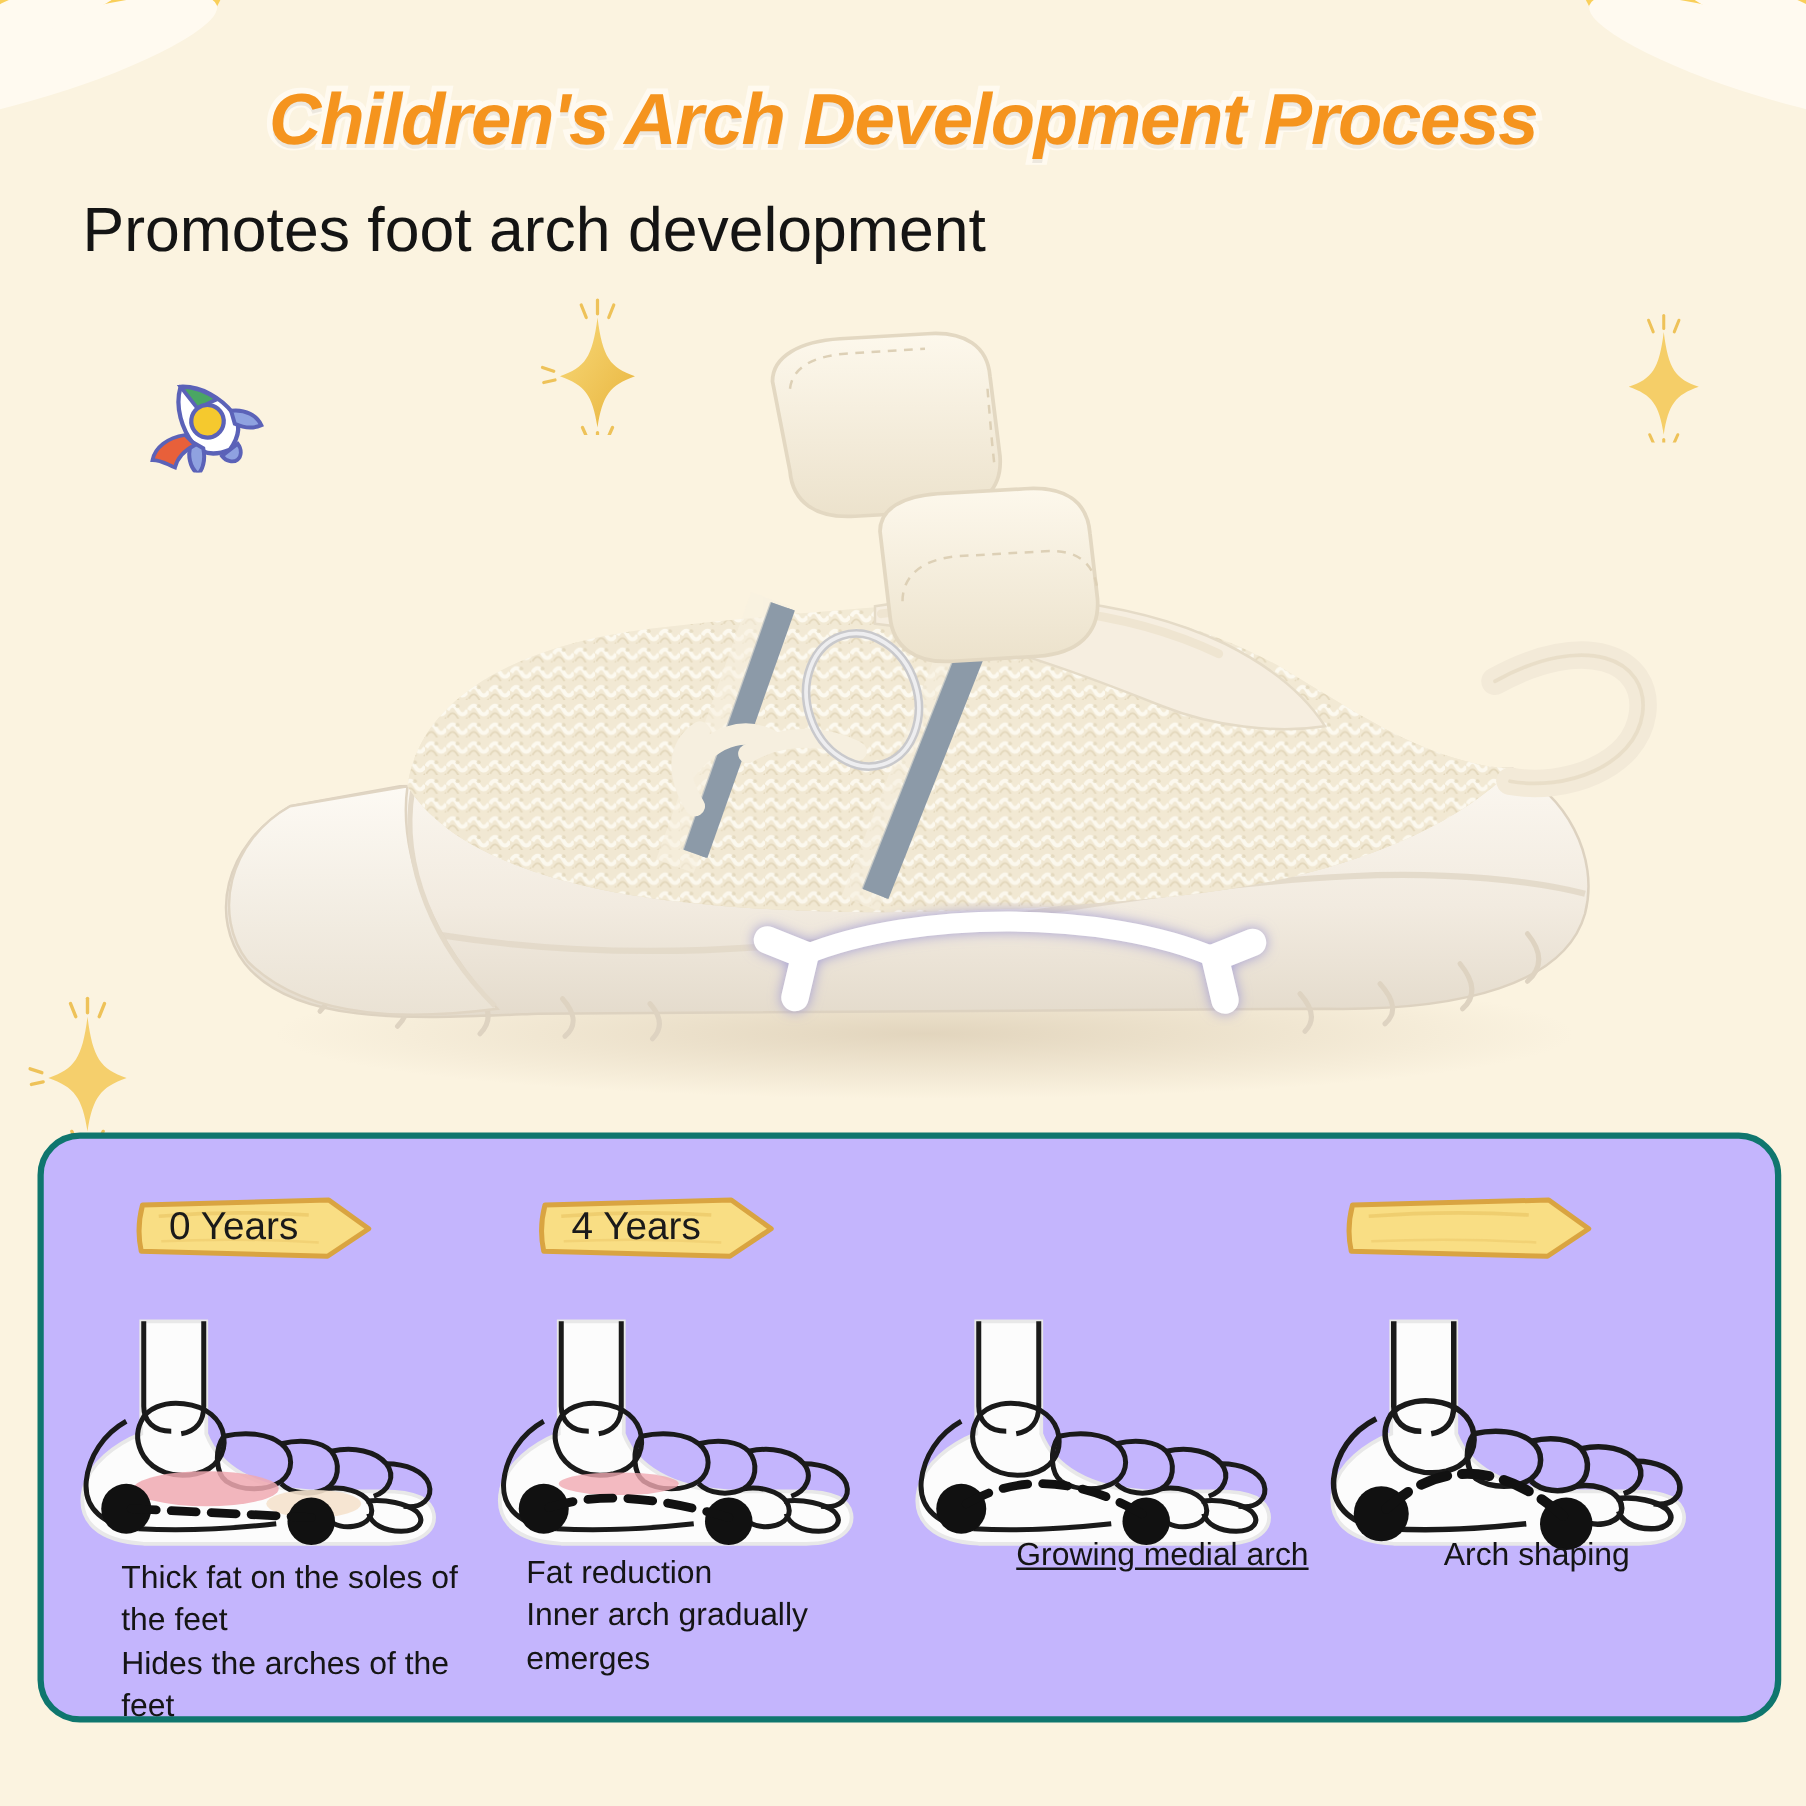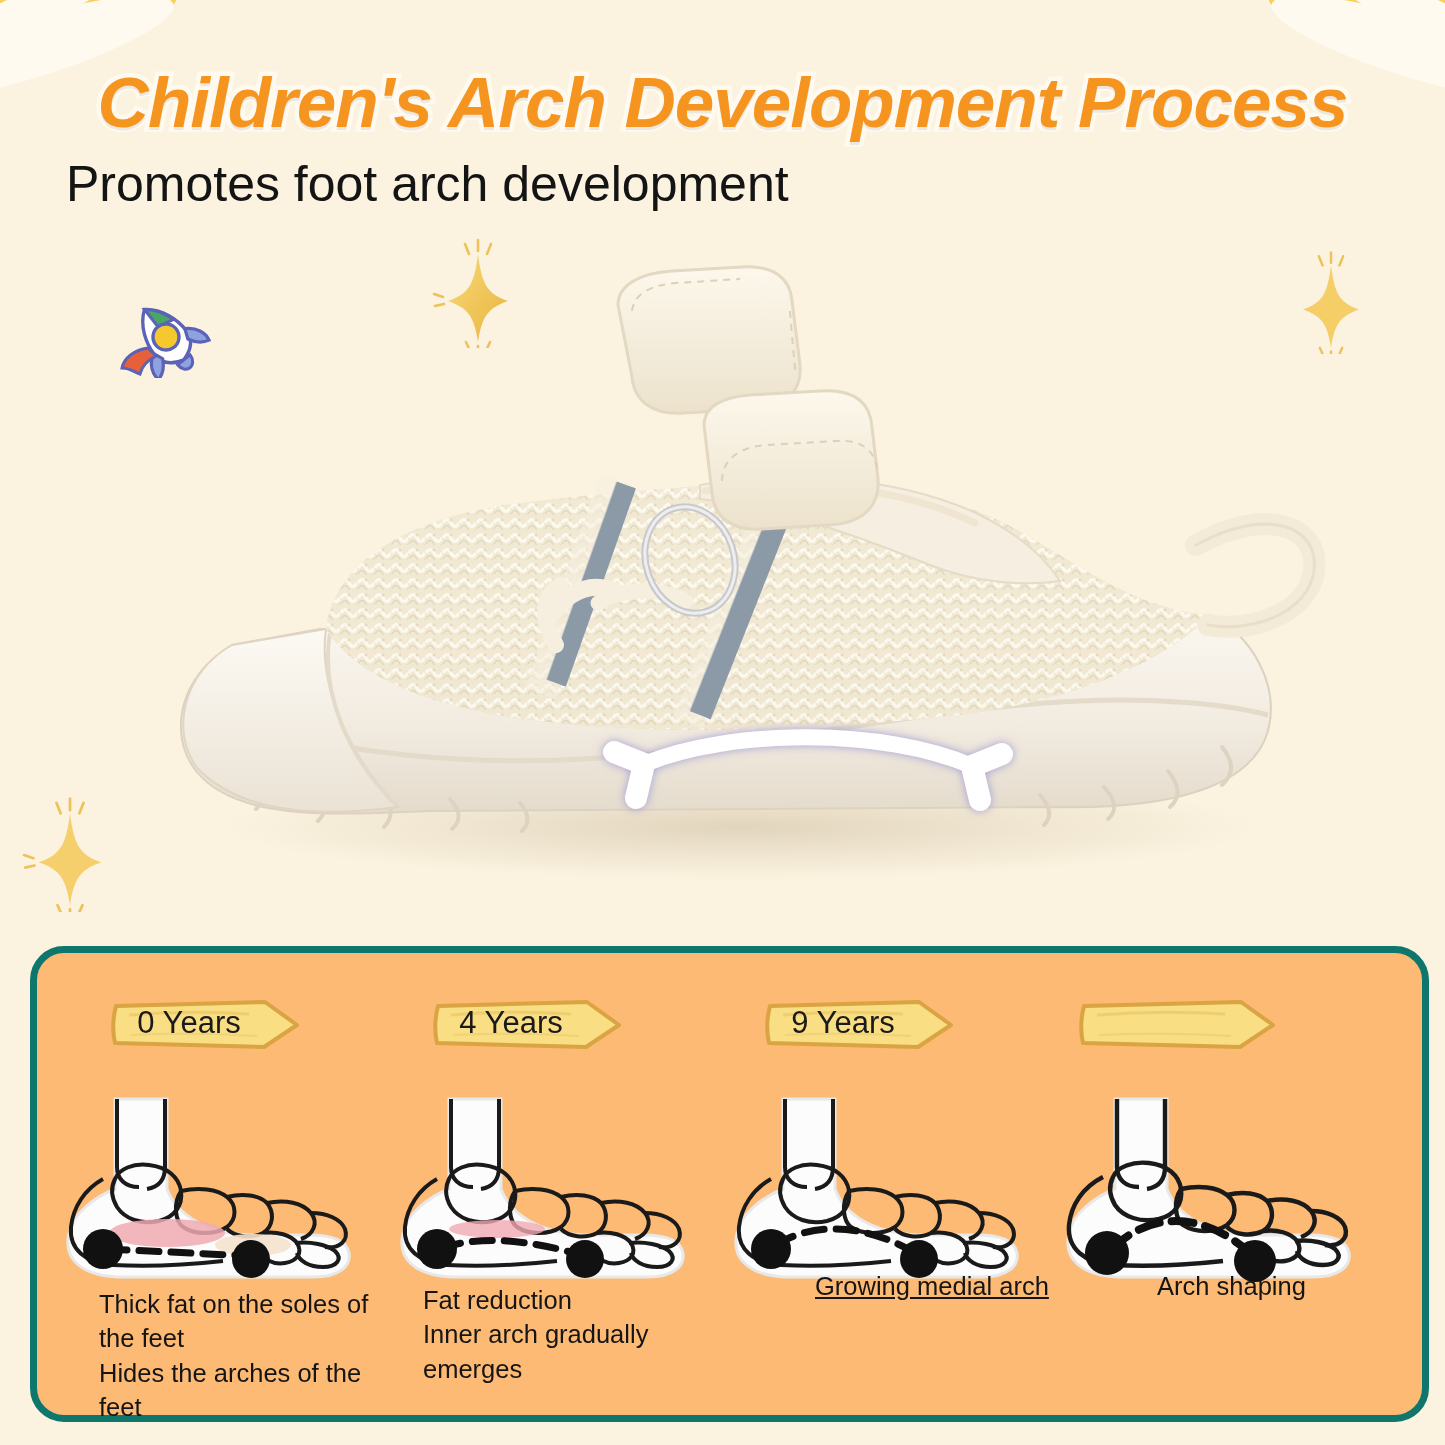--- a/index.html
+++ b/index.html
@@ -16,38 +16,38 @@
   .corner-r .blob{right:-150px;top:-92px;border-radius:0 0 80% 60%/0 0 100% 70%;}
   .corner .swoosh{position:absolute;width:300px;height:60px;background:#fffaf0;border-radius:50%;}
   .corner-l .swoosh{left:-120px;top:18px;transform:rotate(-17deg);}
   .corner-r .swoosh{right:-120px;top:18px;transform:rotate(17deg);}
   .corner .swoosh2{position:absolute;width:150px;height:34px;background:#fffaf0;border-radius:50%;}
   .corner-l .swoosh2{left:-40px;top:-10px;transform:rotate(-20deg);}
   .corner-r .swoosh2{right:-40px;top:-10px;transform:rotate(20deg);}
 
   
   .title{position:absolute;left:0;right:0;top:62px;text-align:center;
-         font-size:71px;font-weight:bold;font-style:italic;color:#f5941e;
+         font-size:58px;font-weight:bold;font-style:italic;color:#f5941e;
          letter-spacing:-1px;
          -webkit-text-stroke:9px #fffaf0;paint-order:stroke fill;
          text-shadow:0 3px 0 rgba(0,0,0,.07);}
   .subtitle{position:absolute;left:66px;top:155px;font-size:50px;color:#141414;}
 
   
   .sparkle{position:absolute;pointer-events:none;}
 
   
   .rocket{position:absolute;left:118px;top:296px;}
 
   
   .shoe-stage{position:absolute;left:0;top:215px;width:1445px;height:700px;}
 
   
-  .panel{position:absolute;left:30px;top:946px;width:1385px;height:462px;
-         background:#fdba74;border:7px solid #0f766e;border-radius:34px;}
+  .panel{position:absolute;left:30px;top:906px;width:1385px;height:462px;
+         background:#c4b5fd;border:5px solid #0f766e;border-radius:34px;}
 
   .stage{position:absolute;top:0;width:346px;height:100%;}
 
   
   .tag{position:absolute;top:44px;height:52px;}
   .tag svg{display:block;}
   .tag-label{position:absolute;left:0;top:0;width:146px;height:52px;
              display:flex;align-items:center;justify-content:center;
              font-size:31px;color:#1a1a1a;}
 
@@ -382,28 +382,20 @@
 
         <path d="M52 155 C100 140 150 150 196 163" fill="none" stroke="#111111" stroke-width="7" stroke-dasharray="20 12" stroke-linecap="round"></path>
       </svg>
     </div>
 
     <div class="caption" style="left:34px;top:330px;">Fat reduction
 Inner arch gradually emerges</div>
   </div>
 
   <div class="stage" style="left:686px;">
-    <div class="tag" style="left:40px;">
-      <svg width="192" height="54" viewBox="0 0 192 54">
-        <path d="M7 9 L156 5 L188 28 L155 50 L6 46 Q2 28 7 9Z" fill="#f9de84" stroke="#d9a441" stroke-width="4" stroke-linejoin="round"></path>
-        <path d="M20 18 Q80 13 140 17" fill="none" stroke="#ecc96a" stroke-width="3" opacity=".8"></path>
-        <path d="M22 38 Q86 35 148 39" fill="none" stroke="#ecc96a" stroke-width="2" opacity=".6"></path>
-      </svg>
-      <div class="tag-label" style="width:160px;">9 Years</div>
-    </div>
 
     <div class="foot">
       <svg width="300" height="195" viewBox="0 0 300 195">
         <path d="M60 6 L60 96 C40 104 18 120 14 140 C8 166 26 182 62 184
                  L258 184 C286 184 296 172 294 160 C292 148 278 142 254 142
                  L196 142 C150 140 122 122 112 96 L112 6Z" fill="#fcfcfc" stroke="#e8e8e8" stroke-width="3"></path>
         <g fill="none" stroke="#1a1a1a" stroke-width="4" stroke-linejoin="round">
           <path d="M62 6 L62 74 C62 86 70 94 84 94"></path>
           <path d="M110 6 L110 74 C110 86 104 94 92 96"></path>
           <path d="M48 86 C30 96 18 114 16 134 C14 156 30 170 58 172"></path>

